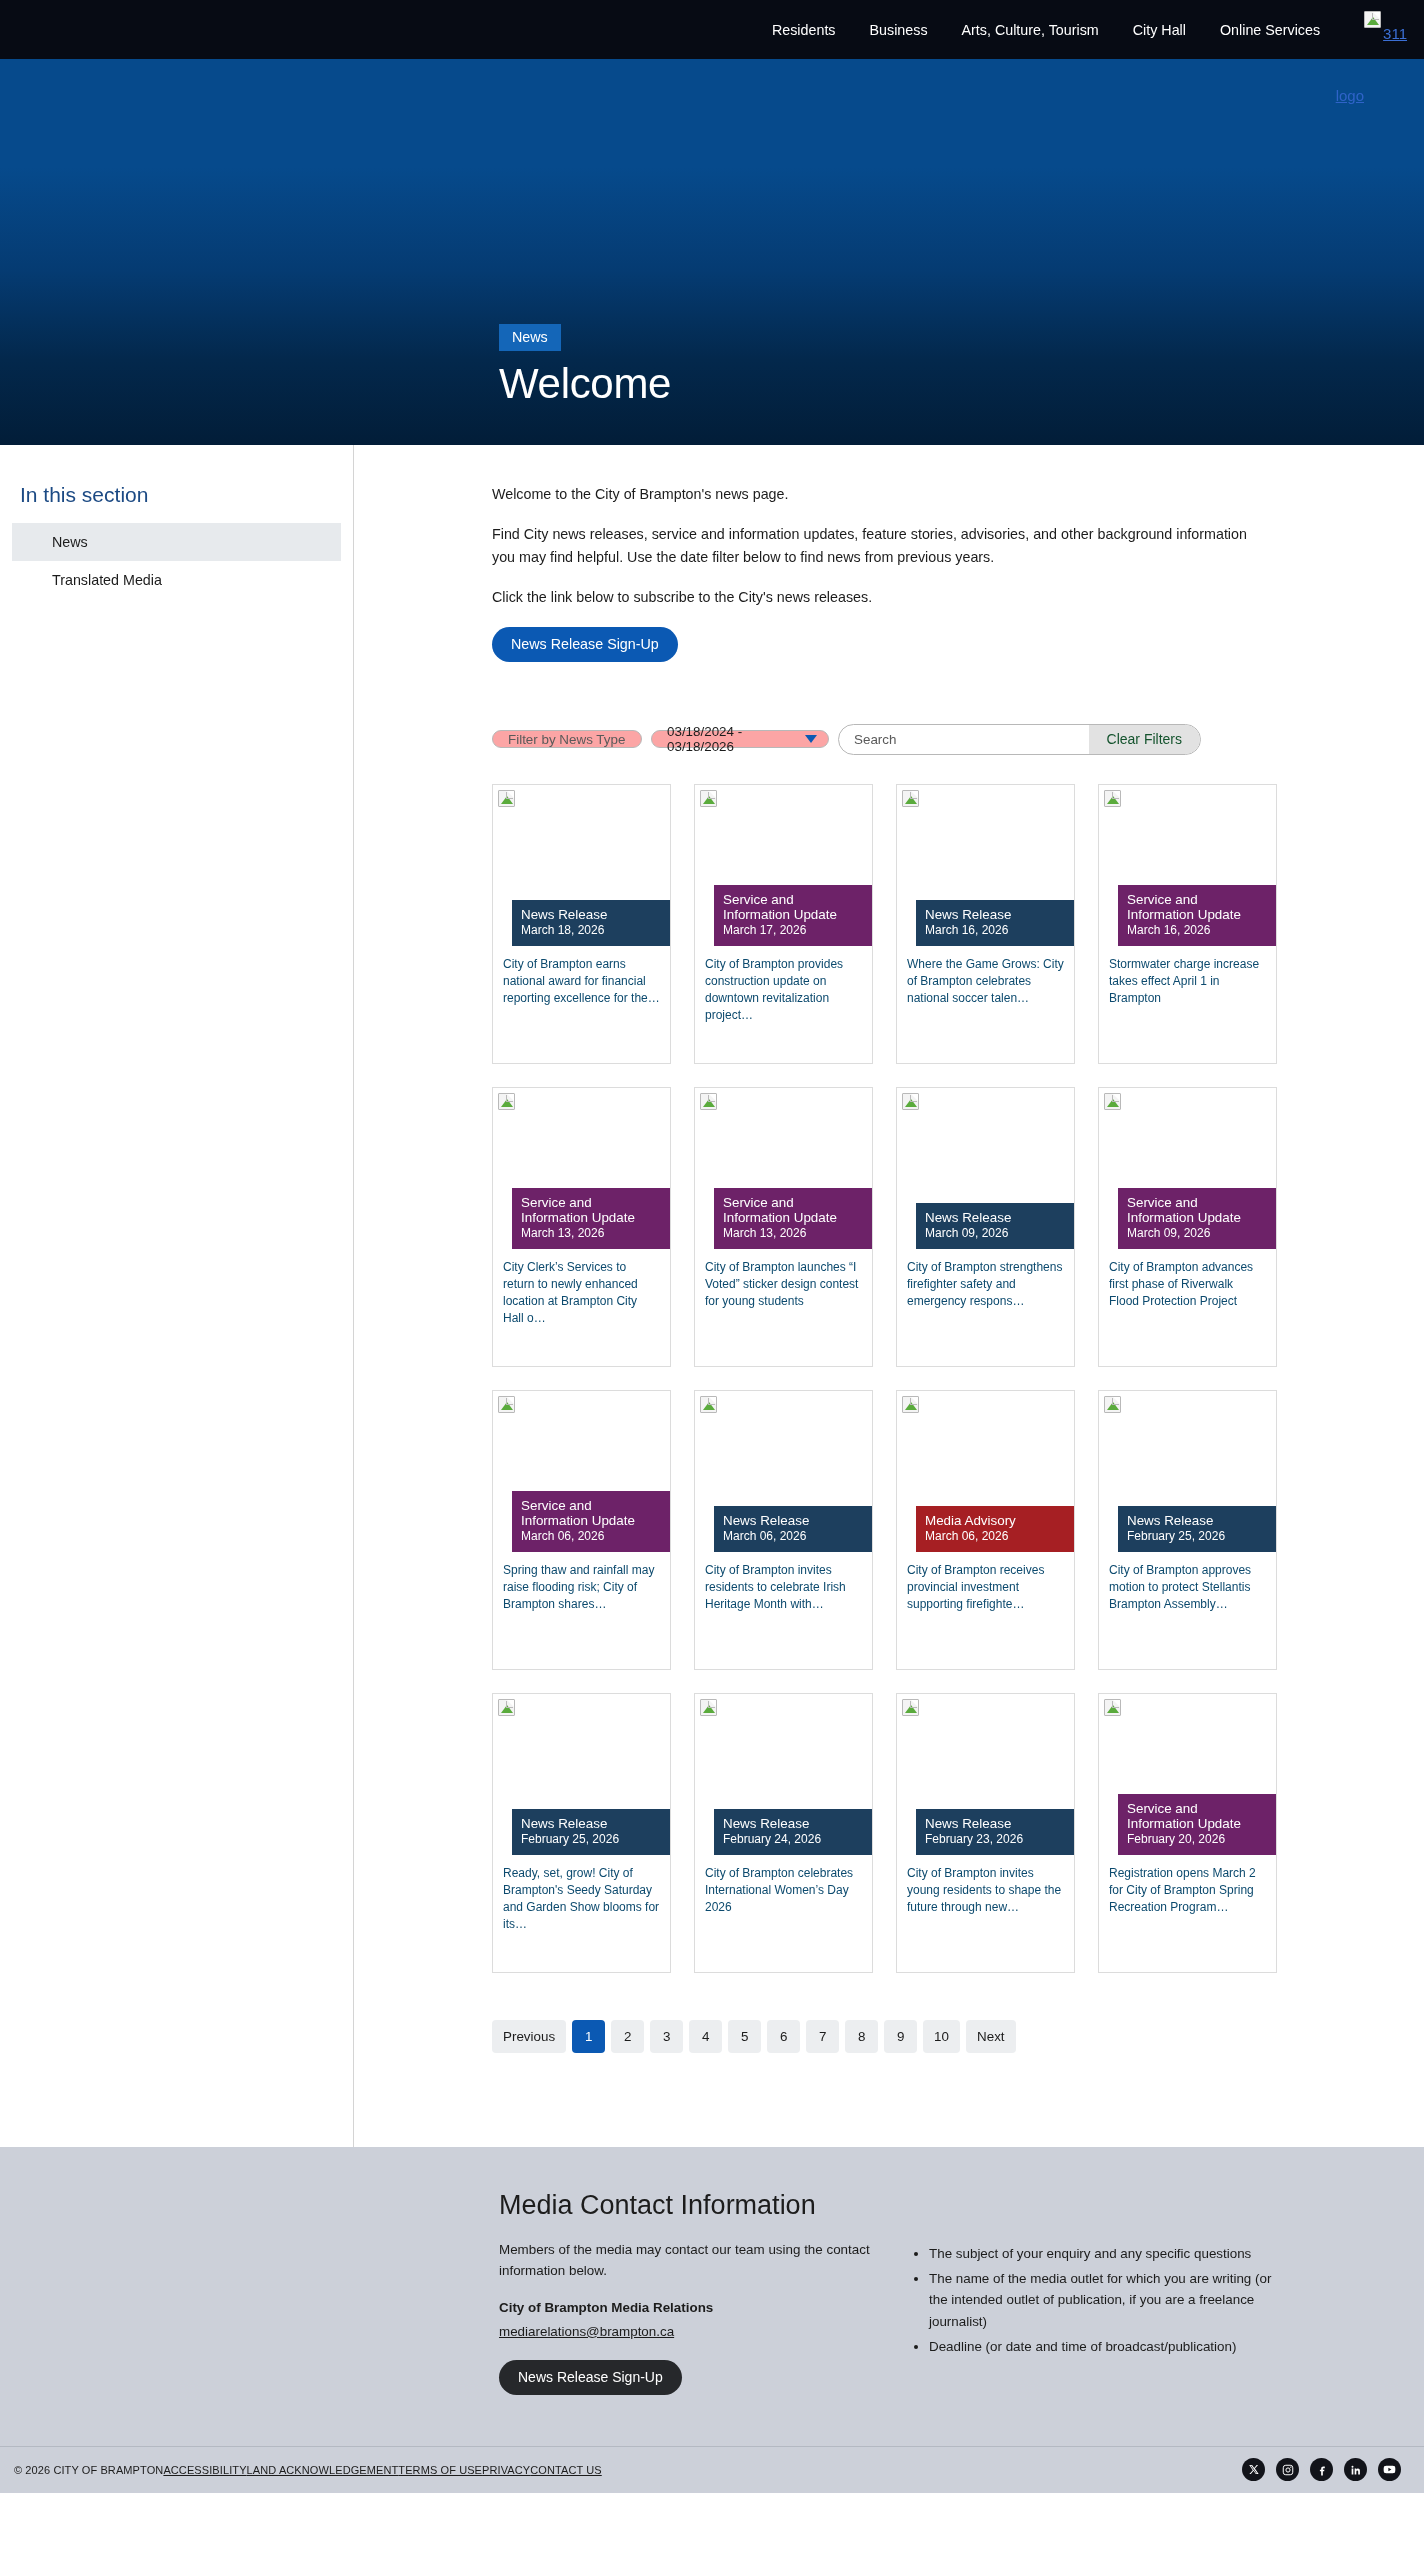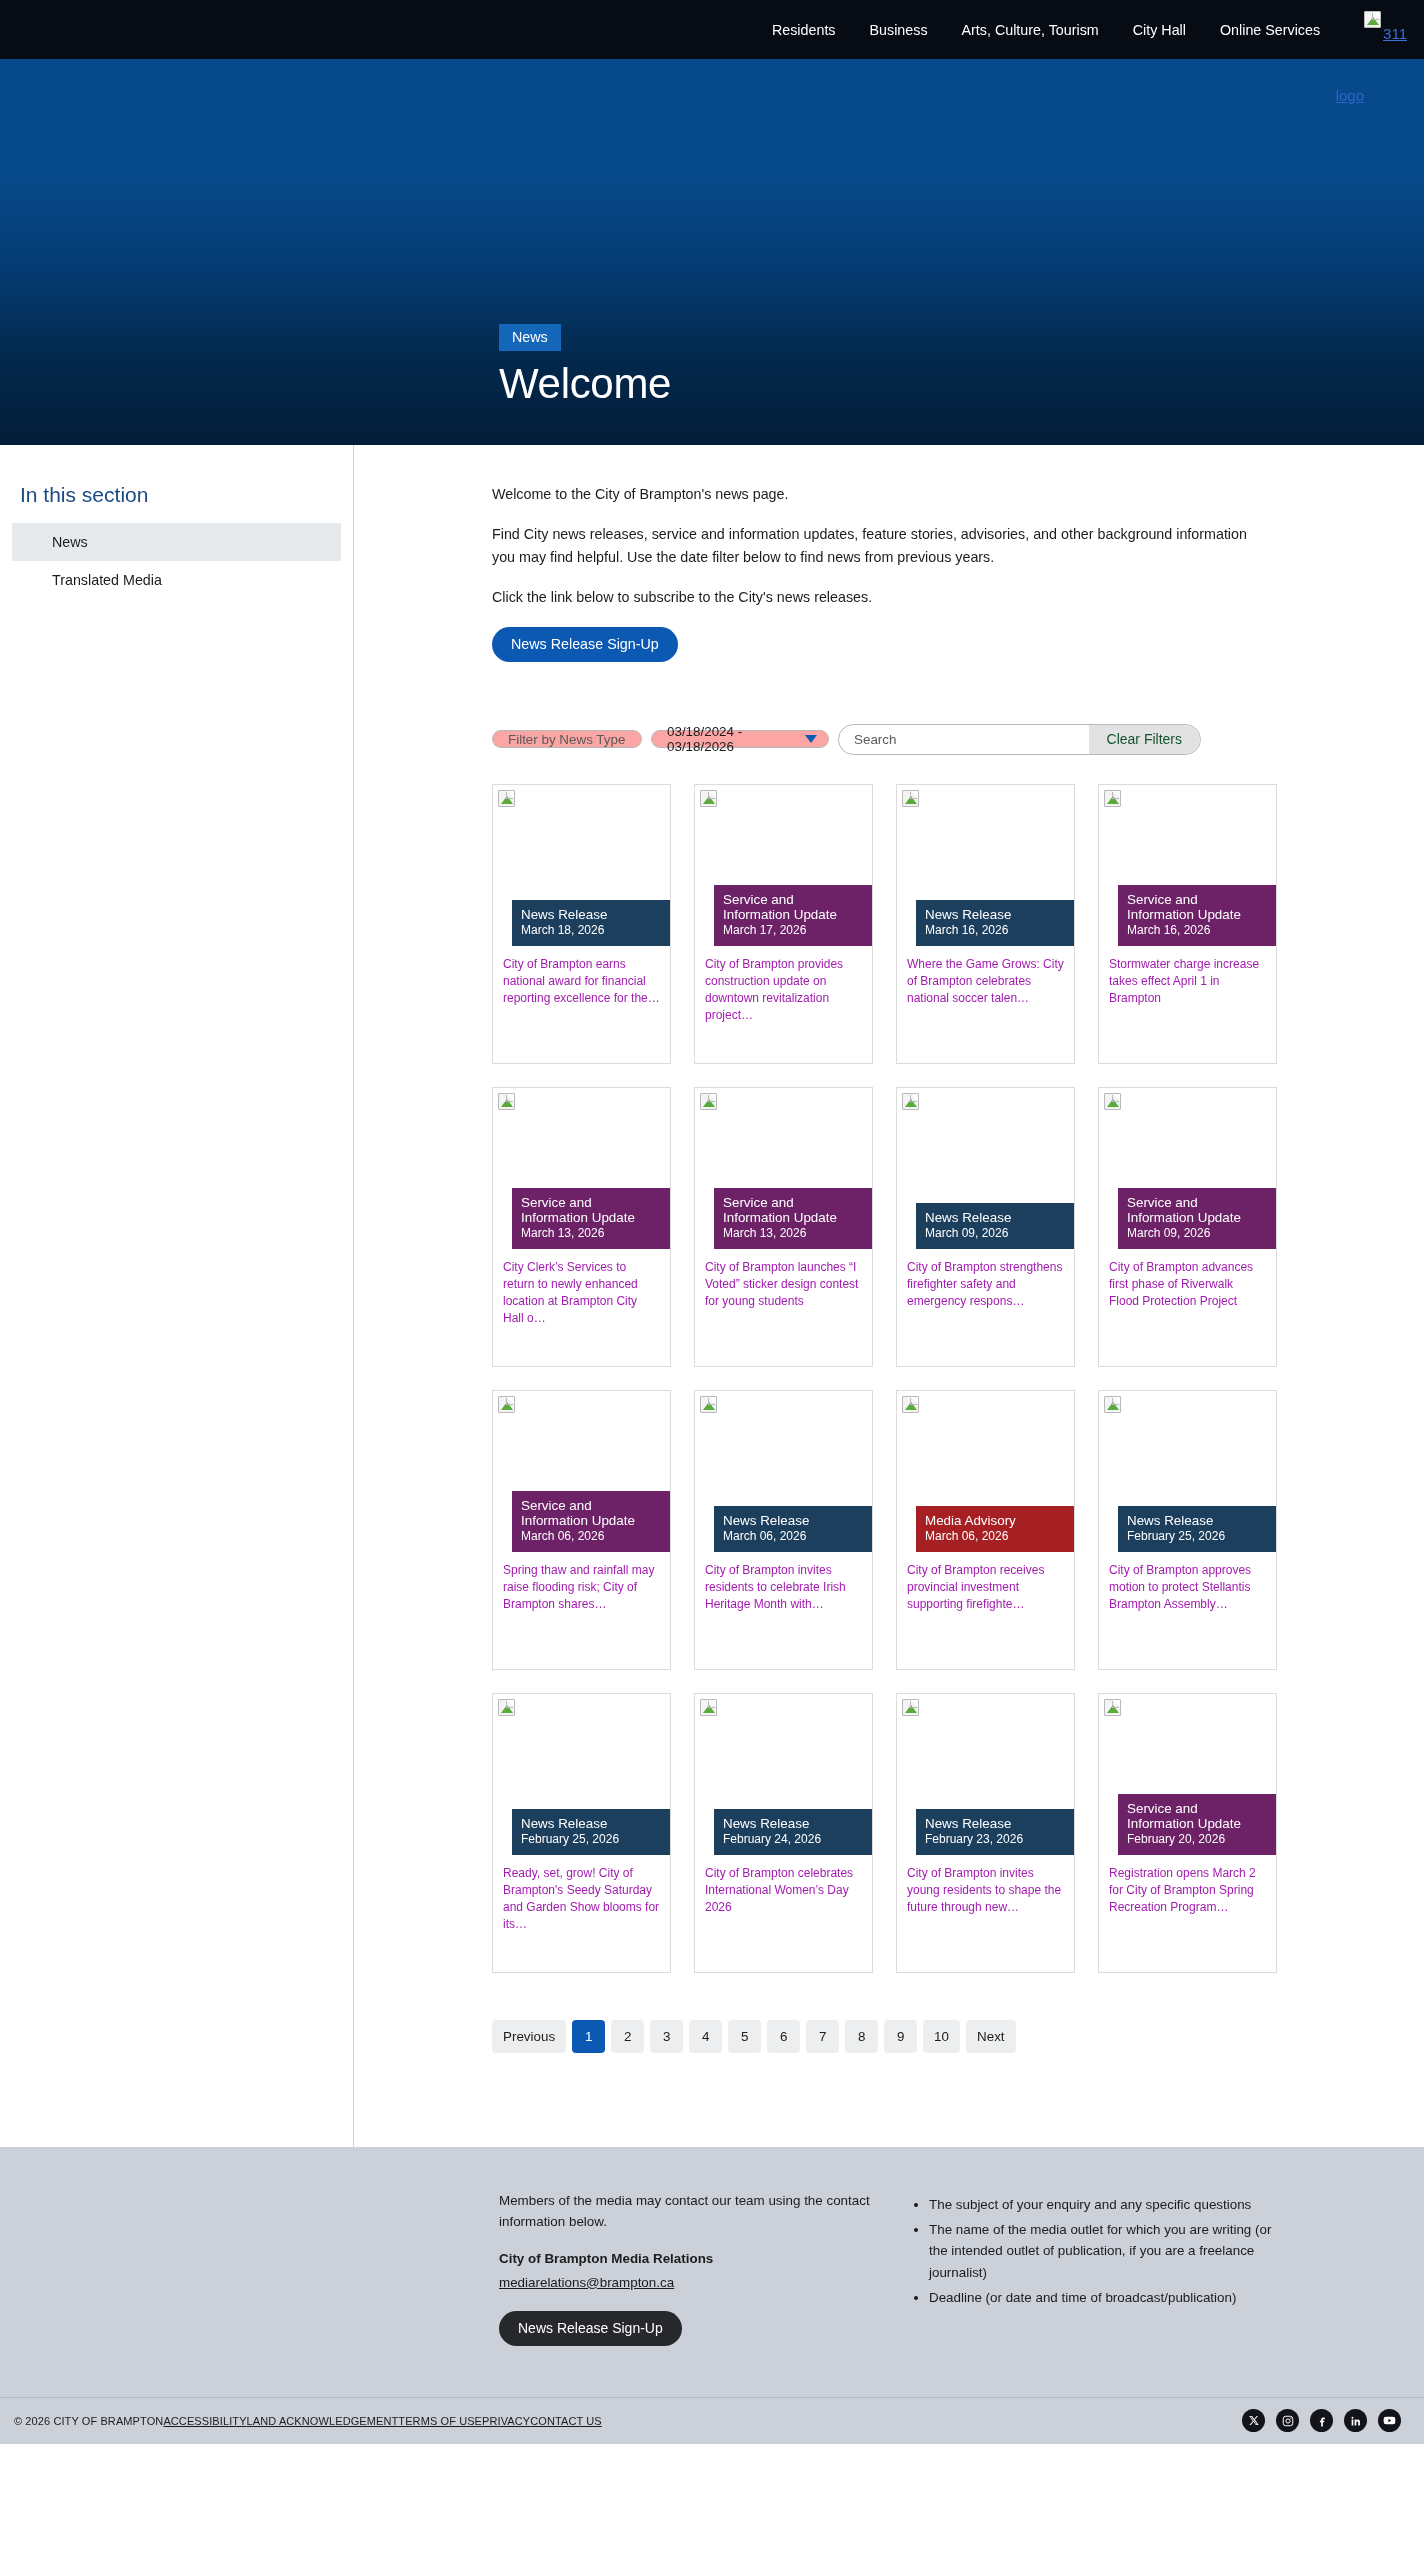--- a/index.html
+++ b/index.html
@@ -280,21 +280,21 @@
     line-height:1.15;
     display:block;
   }
   .badge.news{ background:#1d3f5e; }
   .badge.service{ background:#6d2268; }
   .badge.advisory{ background:#a61f23; }
   .card-body{
     padding:10px 10px 0 10px;
     font-size:12px;
     line-height:1.44;
-    color:#a21caf;
+    color:#0c4a6e;
   }
 
   
   .pagination{
     display:flex;
     gap:6px;
     margin:47px 0 0 0;
   }
   .pg{
     min-width:33px;
@@ -636,20 +636,21 @@
         <button class="pg">8</button>
         <button class="pg">9</button>
         <button class="pg">10</button>
         <button class="pg">Next</button>
       </nav>
   </main>
 </div>
 
 <section class="mediasec">
   <div class="mediasec-inner">
+    <h2>Media Contact Information</h2>
     <div class="media-cols">
       <div class="media-col">
         <p>Members of the media may contact our team using the contact information below.</p>
         <p class="strong">City of Brampton Media Relations</p>
         <a href="#" class="mail">mediarelations@brampton.ca</a>
         <br>
         <a href="#" class="btn-dark">News Release Sign-Up</a>
       </div>
       <div class="media-col">
         <ul id="media-bullets">

